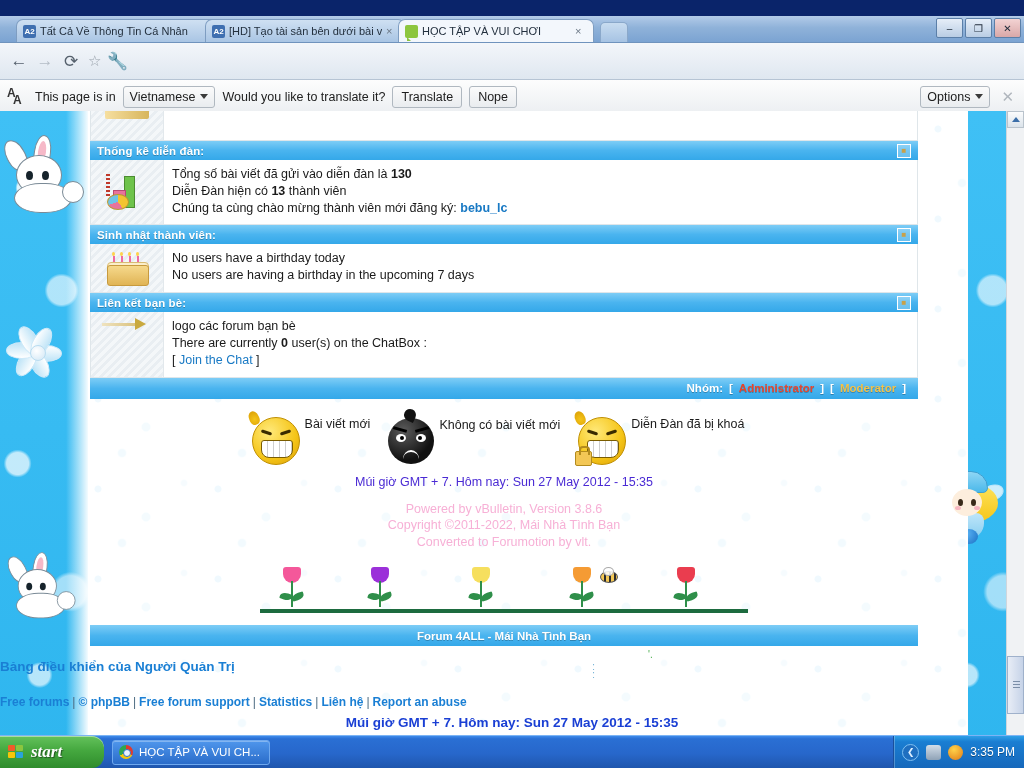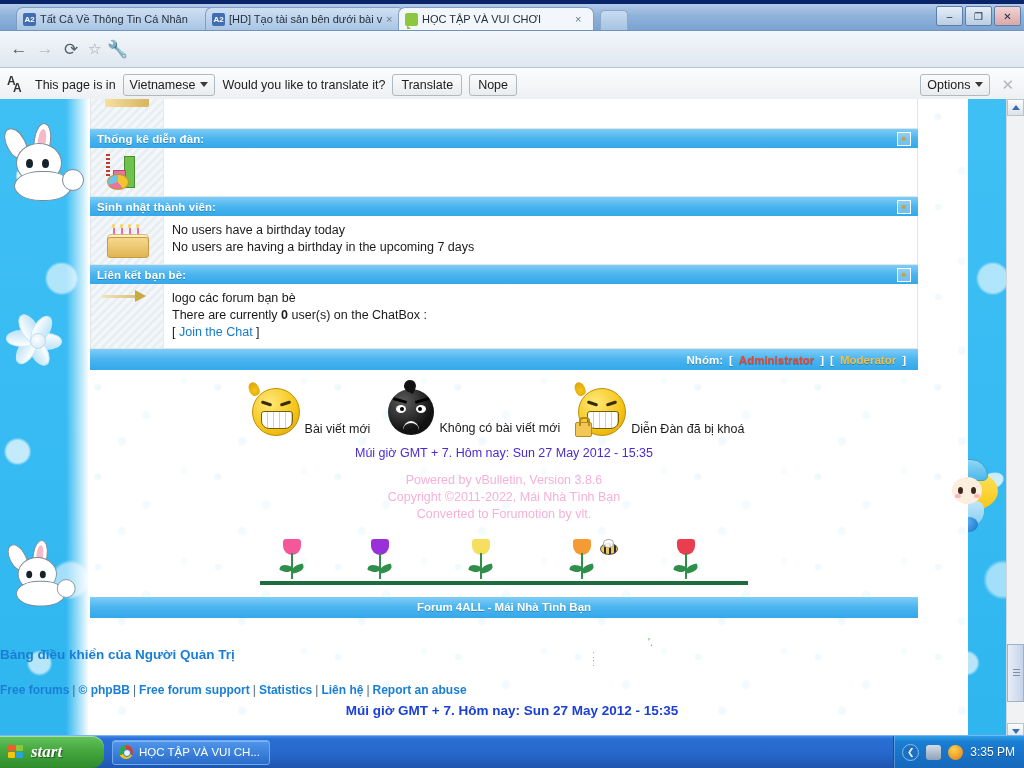--- a/index.html
+++ b/index.html
@@ -5,21 +5,21 @@
   html,body{margin:0;padding:0;}
   body{
     width:1024px;height:768px;overflow:hidden;
     font-family:"Liberation Sans","DejaVu Sans",sans-serif;
     background:#0a246a;
     -webkit-font-smoothing:antialiased;
   }
   .screen{position:relative;width:1024px;height:768px;overflow:hidden;}
 
   
-  .browser{position:absolute;left:0;top:4px;width:1024px;height:736px;background:#d9e7f7;}
+  .browser{position:absolute;left:0;top:16px;width:1024px;height:736px;background:#d9e7f7;}
 
   
   .tabstrip{position:relative;height:26px;
     background:linear-gradient(180deg,#b3cbe8 0%,#8fb2d9 45%,#7ba3d2 100%);
     border-bottom:1px solid #6f93bd;}
   .tab{position:absolute;top:3px;height:23px;box-sizing:border-box;
     border:1px solid #7e9dc1;border-bottom:none;
     border-radius:7px 7px 0 0;display:flex;align-items:center;padding:0 6px;
     font-size:11px;color:#23303e;overflow:hidden;white-space:nowrap;}
   .tab.inactive{background:linear-gradient(180deg,#cfe0f2 0%,#a9c5e4 100%);}
@@ -162,21 +162,21 @@
     display:flex;align-items:center;justify-content:flex-end;padding:0 12px;gap:6px;
     font-size:11.5px;font-weight:bold;text-shadow:0 1px 0 rgba(0,0,0,.25);}
   .groupsbar .glabel{color:#ffffff;}
   .groupsbar .gbr{color:#ffffff;}
   .g-admin{color:#e8452c;}
   .g-mod{color:#f2c14a;}
 
   
   .legend{display:flex;align-items:center;justify-content:center;gap:6px;
     padding:18px 0 4px 0;font-size:12.5px;color:#1a1a1a;}
-  .legend .li{display:flex;align-items:flex-end;gap:5px;margin-right:12px;}
+  .legend .li{display:flex;align-items:flex-start;gap:5px;margin-right:12px;}
   .smiley{width:46px;height:46px;border-radius:50%;
     background:radial-gradient(circle at 36% 30%,#ffe97a,#f5c518 60%,#d99d05);
     border:1px solid #c08f00;position:relative;}
   .smiley .eye{position:absolute;top:13px;width:11px;height:3px;background:#3a2b00;border-radius:2px;}
   .smiley .eye.l{left:8px;transform:rotate(18deg);}
   .smiley .eye.r{right:8px;transform:rotate(-18deg);}
   .smiley .mouth{position:absolute;left:8px;top:22px;width:30px;height:16px;
     background:#fff;border:1px solid #7a5c00;border-radius:3px 3px 8px 8px;
     background-image:repeating-linear-gradient(90deg,#fff 0 5px,#cfcfcf 5px 6px);}
   .smiley .tuft{position:absolute;left:-4px;top:-7px;width:10px;height:14px;
@@ -468,20 +468,31 @@
           </div>
           <div class="rowbox">
             <div class="rowicon">
               <div class="ico-stats">
                 <div class="dots"></div>
                 <div class="bar1"></div>
                 <div class="bar2"></div>
                 <div class="pie"></div>
               </div>
             </div>
+            <div class="rowbody">
+              <div class="ln">
+                <span>Tổng số bài viết đã gửi vào diễn đàn là </span><b>130</b>
+              </div>
+              <div class="ln">
+                <span>Diễn Đàn hiện có </span><b>13</b><span> thành viên</span>
+              </div>
+              <div class="ln">
+                <span>Chúng ta cùng chào mừng thành viên mới đăng ký: </span><a class="lnk" style="text-decoration:none" href="#">bebu_lc</a>
+              </div>
+            </div>
           </div>
 
           <div class="catbar">
             <span class="ctitle">Sinh nhật thành viên:</span>
             <span class="collapse">■</span>
           </div>
           <div class="rowbox">
             <div class="rowicon">
               <div class="ico-cake">
                 <div class="c" style="left:9px"></div>

